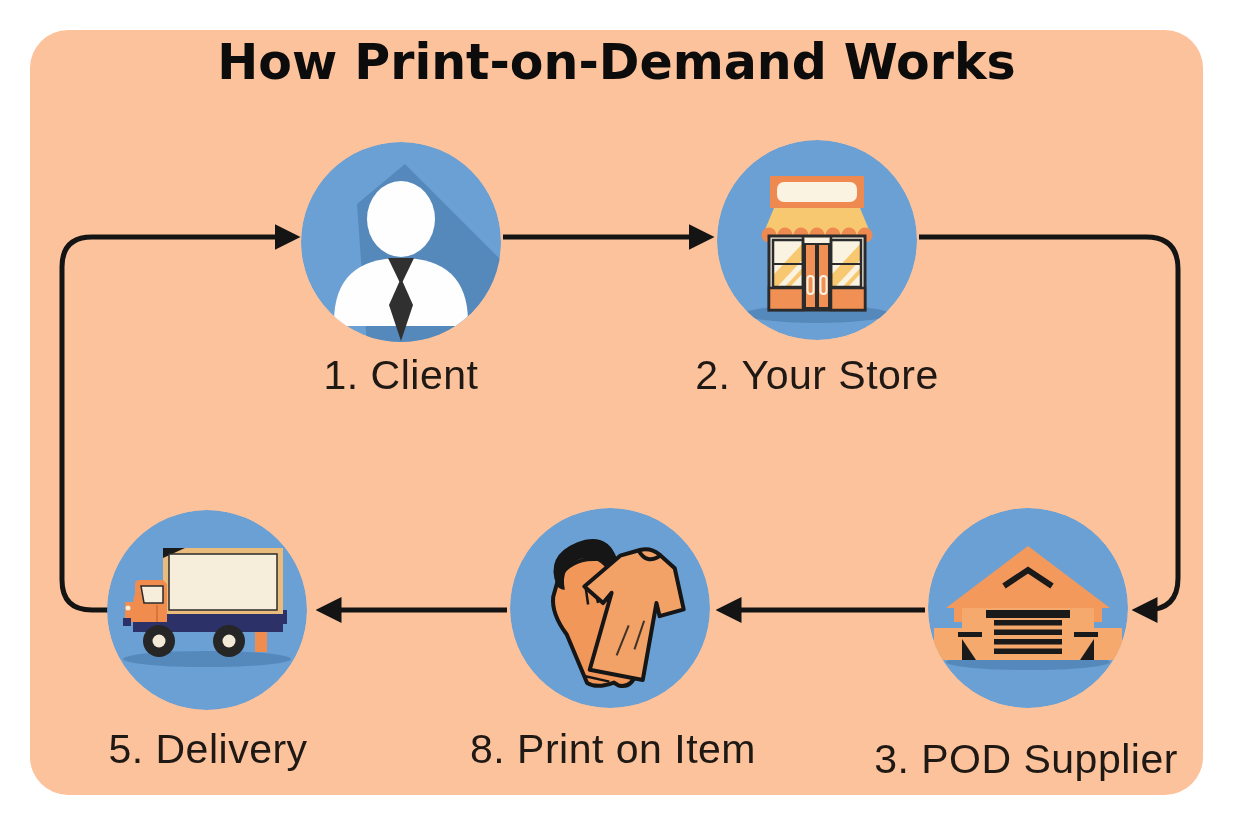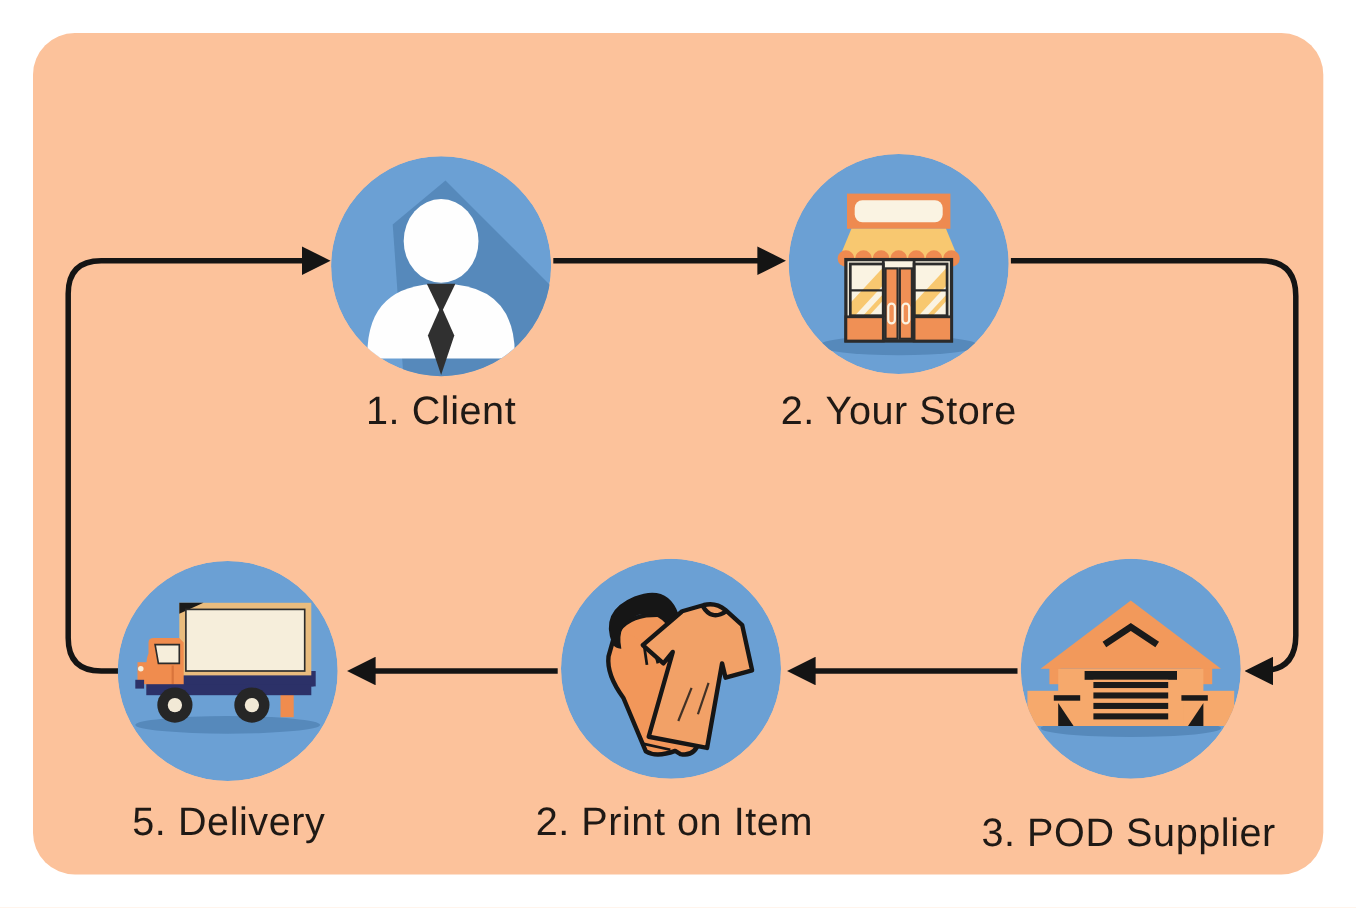--- a/index.html
+++ b/index.html
@@ -7,29 +7,30 @@
           font-family:"Liberation Sans",sans-serif;}
   .board{position:absolute;left:30px;top:30px;width:1173px;height:765px;
          background:#FCC29B;border-radius:38px;}
   .title{position:absolute;left:30px;top:30px;width:1173px;text-align:center;
          font-family:"DejaVu Sans",sans-serif;font-weight:800;font-size:49px;
          line-height:1.35;color:#0C0C0C;letter-spacing:0;}
   .arrows{position:absolute;left:0;top:0;width:1233px;height:825px;pointer-events:none;}
   .bubble{position:absolute;width:200px;height:200px;}
   .bubble svg{width:100%;height:100%;display:block;}
   .step-label{position:absolute;transform:translateX(-50%);white-space:nowrap;
-              font-family:"Liberation Sans",sans-serif;font-weight:300;font-size:36px;
+              font-family:"Liberation Sans",sans-serif;font-weight:300;font-size:41px;
               color:#1F1915;letter-spacing:.5px;}
 </style>
 </head>
 <body>
 
 <div class="canvas">
   <div class="board"></div>
 
+  <div class="title">How Print-on-Demand Works</div>
 
   <svg class="arrows" viewBox="0 0 1233 825">
     <defs>
       <marker id="ah" viewBox="0 0 10 10" refX="7.5" refY="5" markerWidth="5.2" markerHeight="5.2" orient="auto">
         <path d="M0 0 L10 5 L0 10 Z" fill="#141414"></path>
       </marker>
     </defs>
     <g fill="none" stroke="#141414" stroke-width="5">
       <path d="M 108 610 L 92 610 Q 62 610 62 580 L 62 267 Q 62 237 92 237 L 294 237" marker-end="url(#ah)"></path>
       <path d="M 503 237 L 708 237" marker-end="url(#ah)"></path>
@@ -173,21 +174,21 @@
           </g>
           <g transform="rotate(13 122 112)">
             <path d="M96 52 L114 42 Q124 37 134 42 L152 52 L170 90 L148 102 L142 90 L146 168 L92 170 L96 90 L90 102 L68 90 Z" fill="#F2A167" stroke="#161616" stroke-width="4" stroke-linejoin="round"></path>
             <path d="M113 43 Q124 55 135 43" fill="none" stroke="#161616" stroke-width="4"></path>
             <line x1="120" y1="118" x2="115" y2="150" stroke="#161616" stroke-width="2" opacity="0.8"></line>
             <line x1="134" y1="110" x2="131" y2="140" stroke="#161616" stroke-width="2" opacity="0.8"></line>
           </g>
         </g>
       </svg>
     </div>
-    <div class="step-label" style="left:613px;top:726px;">2. Print on Item</div>
+    <div class="step-label" style="left:613px;top:726px;">8. Print on Item</div>
   </div>
 
   <div class="step">
     <div class="bubble" style="left:107px;top:510px;">
       <svg viewBox="0 0 200 200">
         <defs>
             <clipPath id="clip-c5">
               <circle cx="100" cy="100" r="100"></circle>
             </clipPath>
           </defs>

